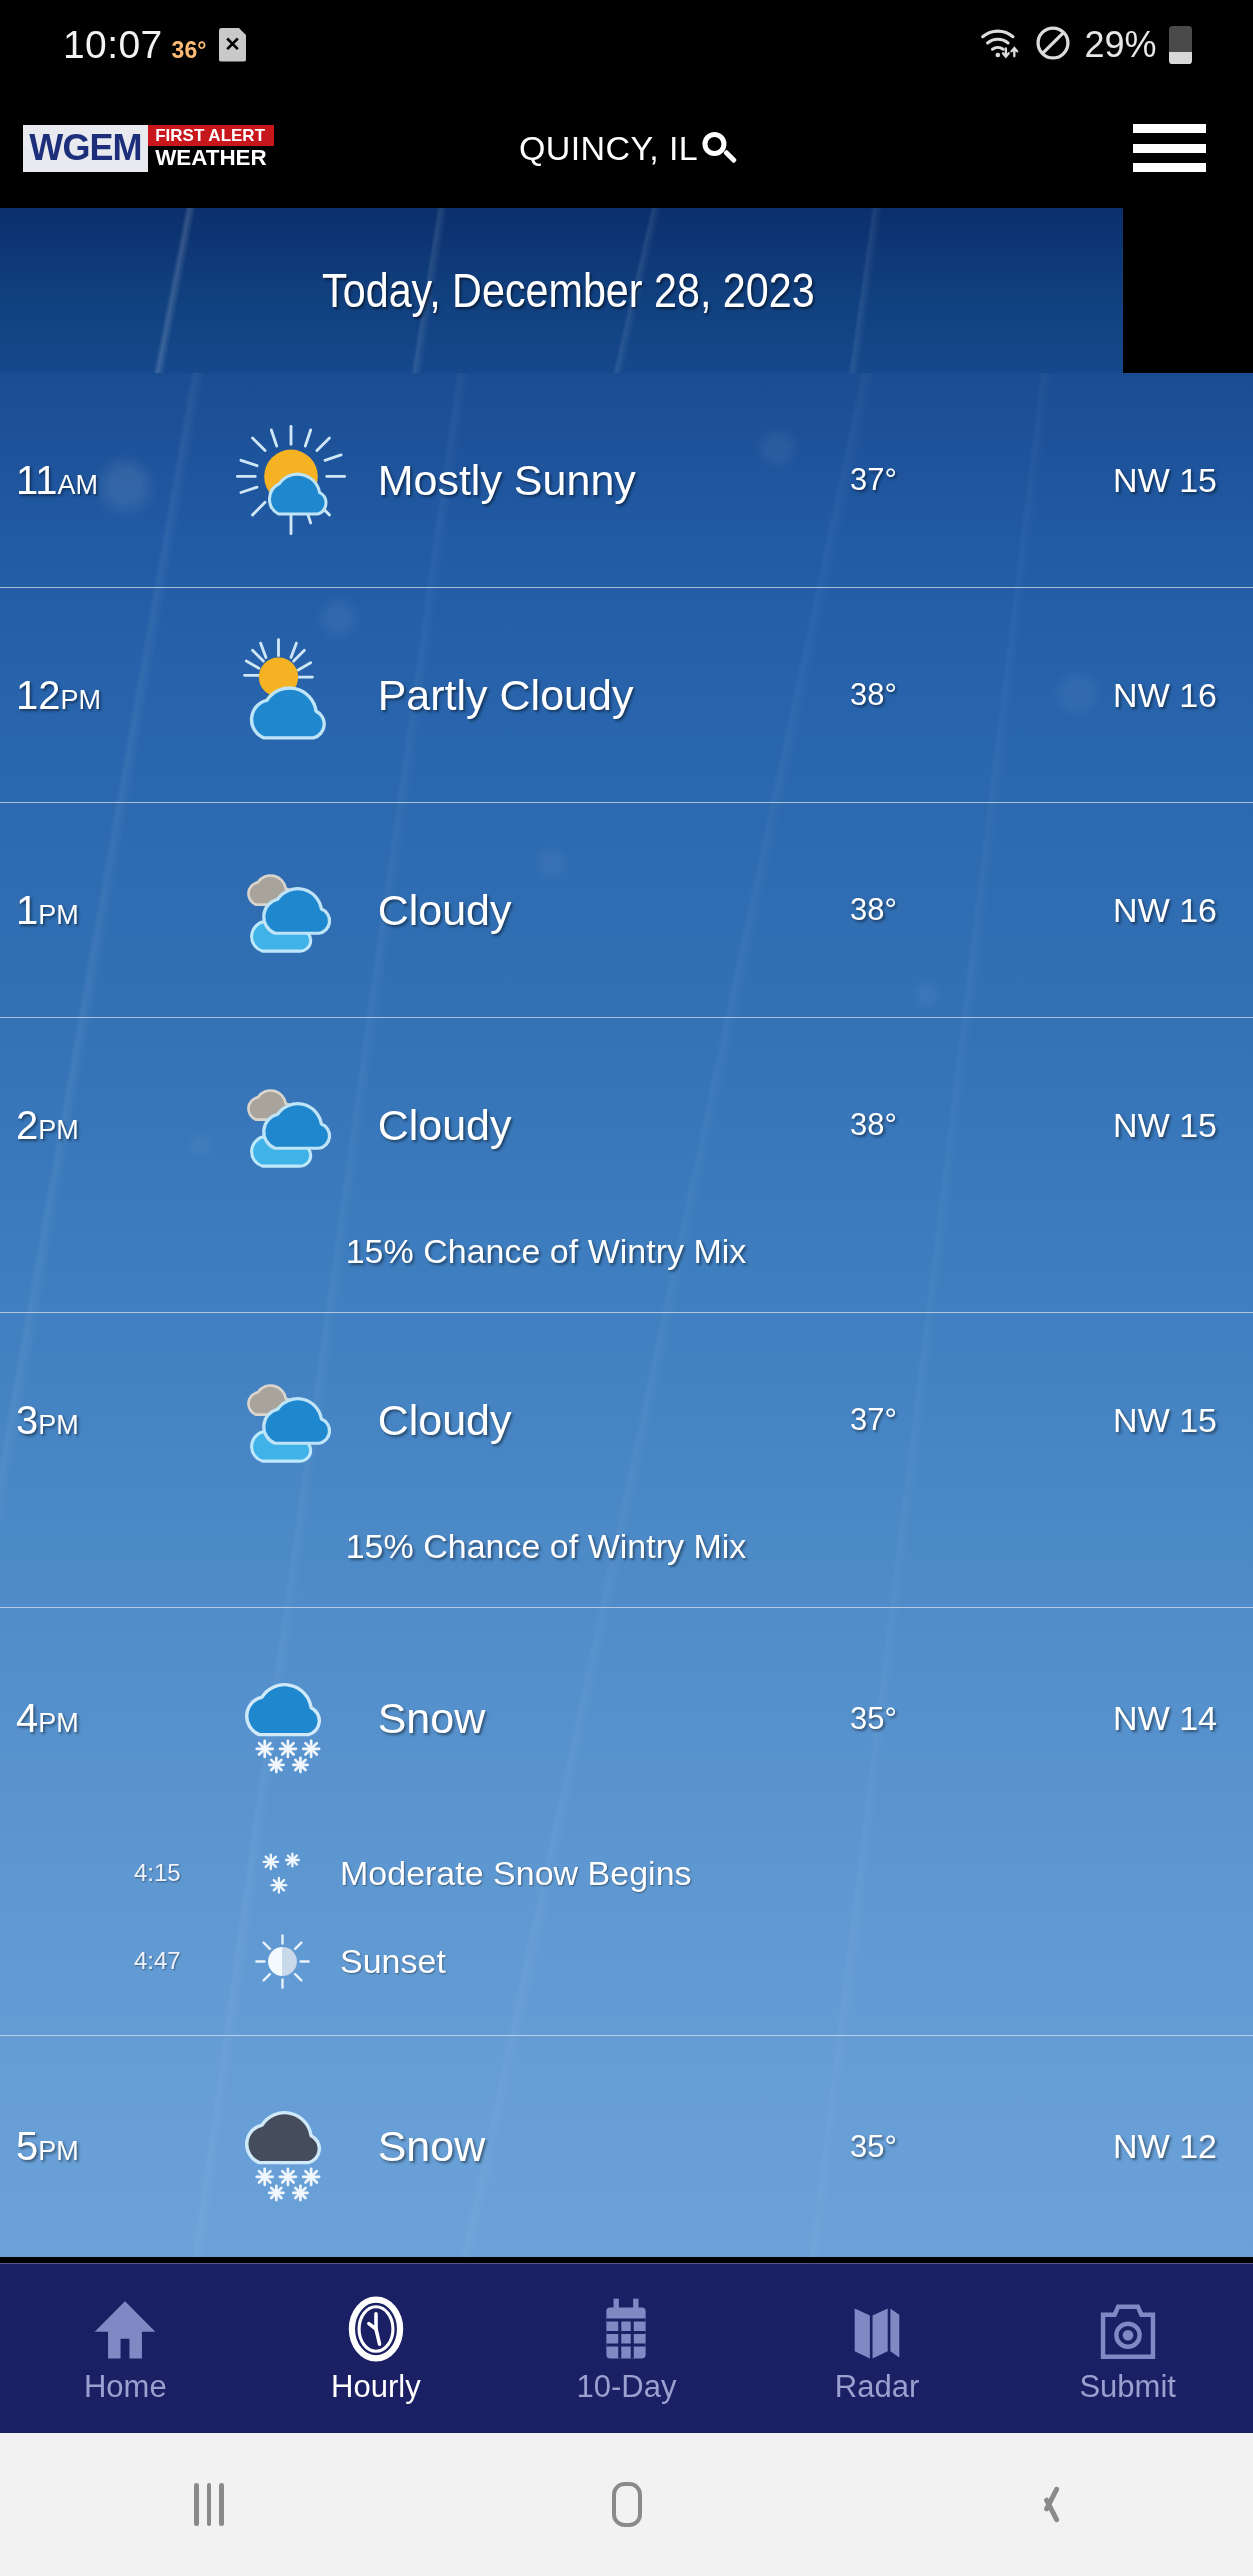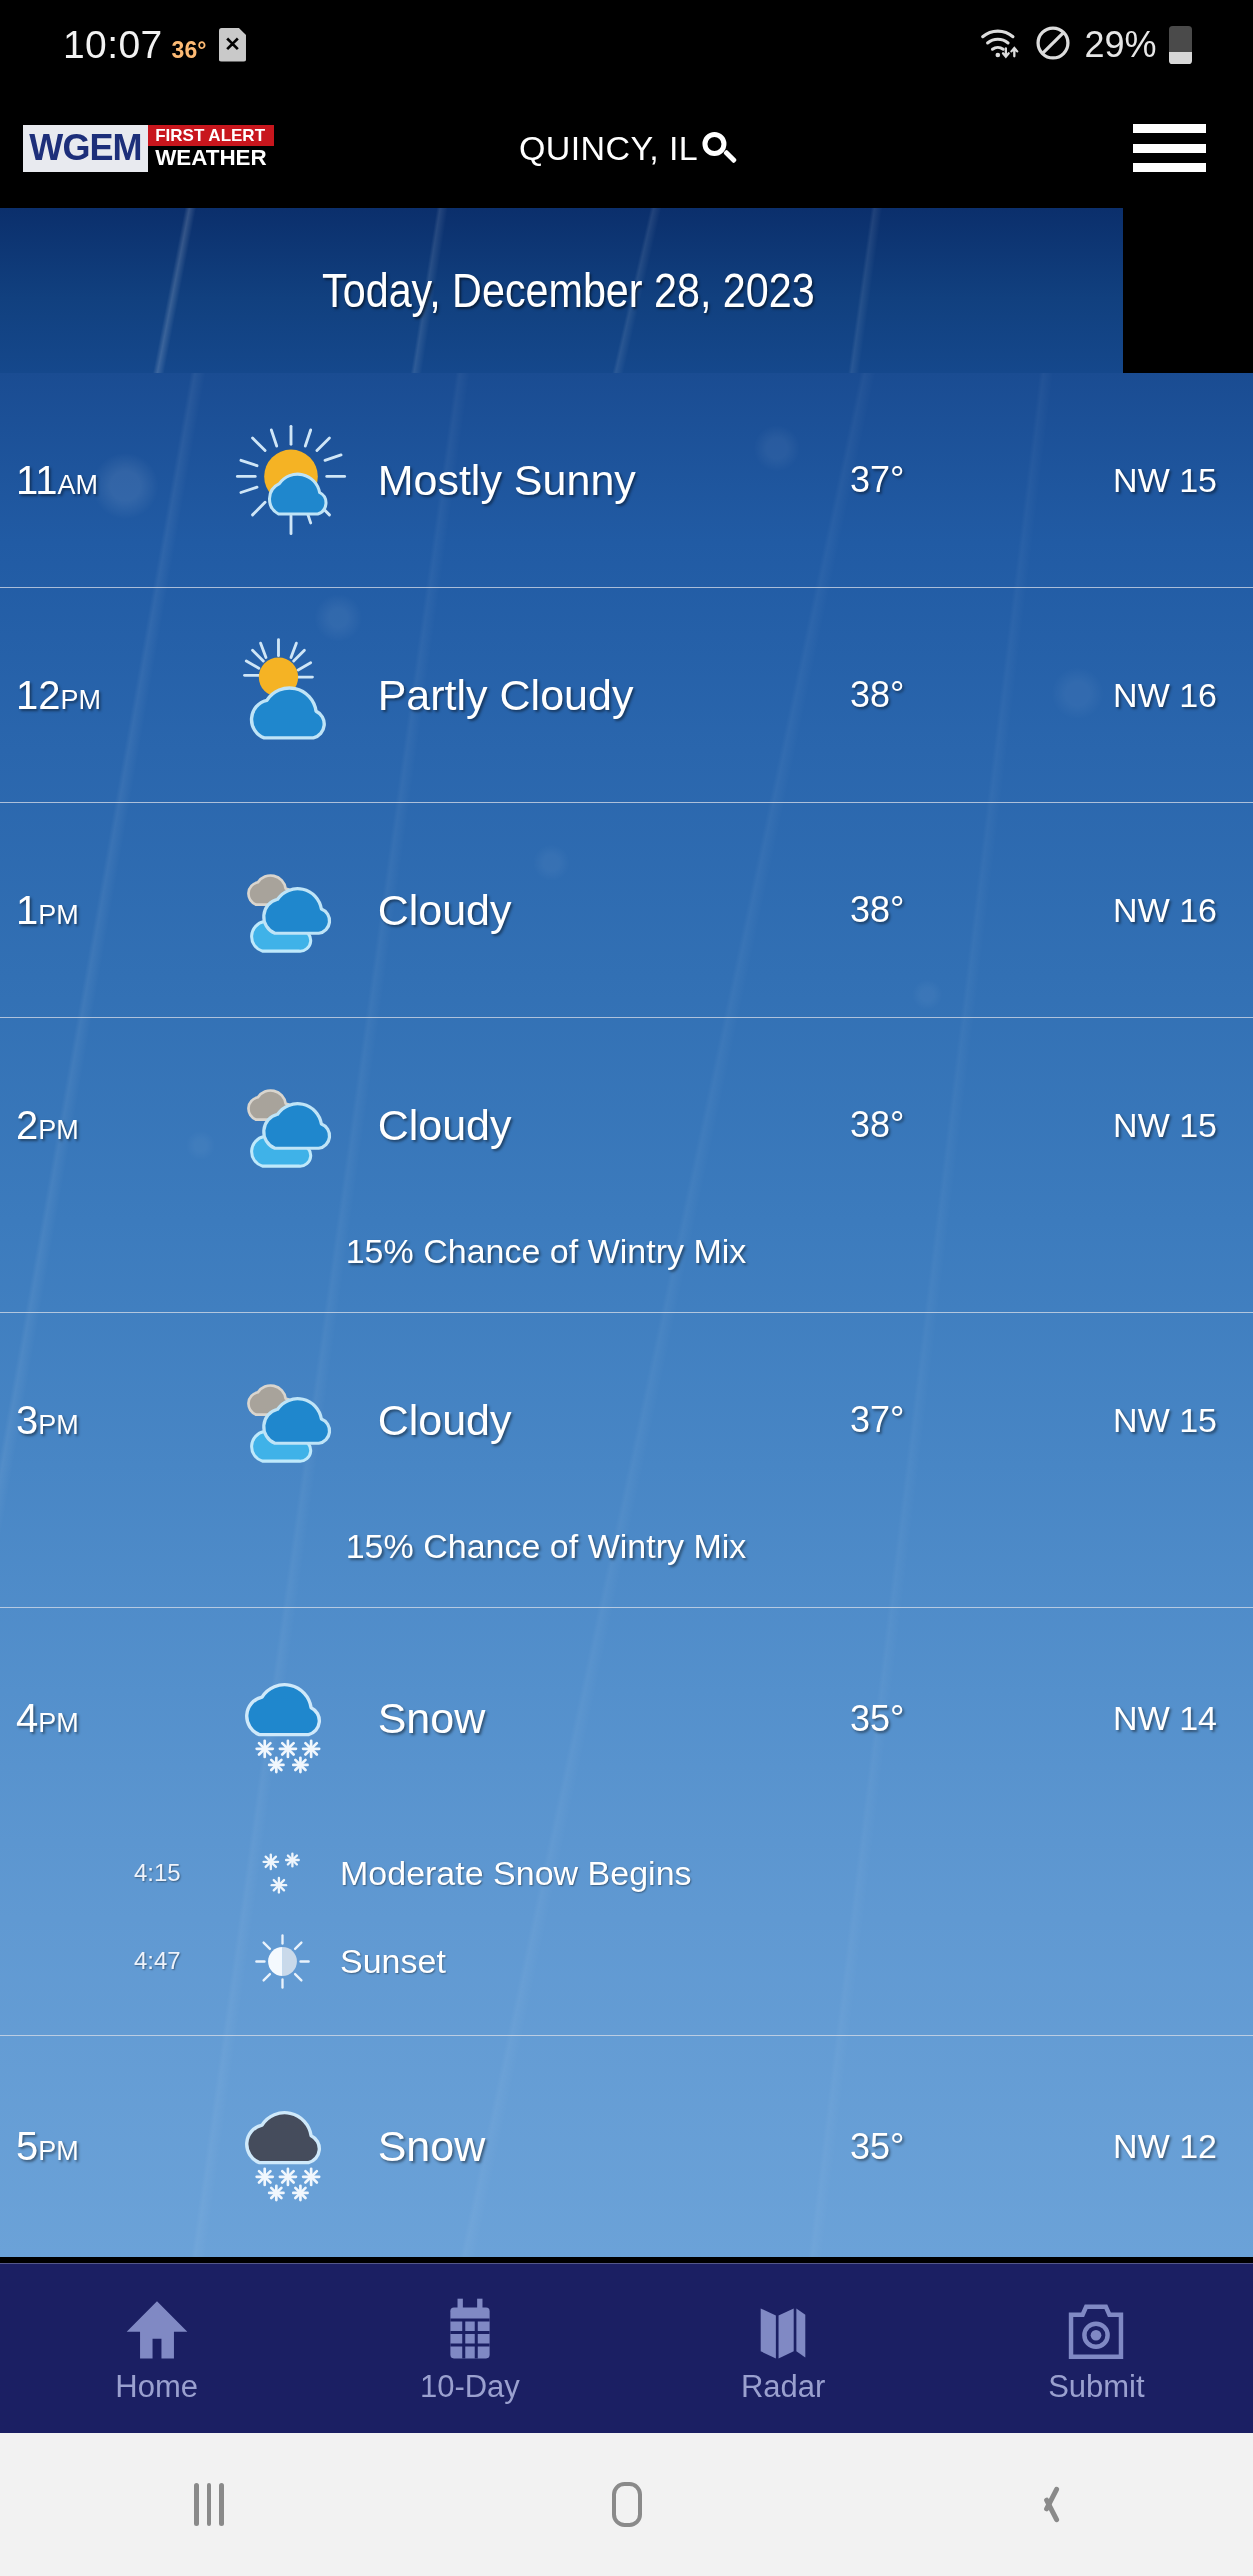--- a/index.html
+++ b/index.html
@@ -91,21 +91,21 @@
   .row { position:relative; width:1253px; border-bottom:1.8px solid rgba(216,222,232,.75); }
   .rowmain { position:relative; height:auto; display:flex; align-items:center; padding:48px 0; }
   .c-time { width:224px; padding-left:16px; color:#fff; flex-shrink:0;
             text-shadow:1.8px 1.8px 2.7px rgba(0,0,0,.45); white-space:nowrap; }
   .c-time .hr { font-size:40px; font-family:"Liberation Sans Narrow","Liberation Sans",sans-serif; }
   .c-time .mer { font-size:27px; font-family:"Liberation Sans Narrow","Liberation Sans",sans-serif; }
   .c-icon { width:134px; flex-shrink:0; display:flex; align-items:center; justify-content:center; }
   .c-cond { flex:1; color:#fff; font-size:43px; padding-left:19.7px;
             font-family:"Liberation Sans Narrow","Liberation Sans",sans-serif;
             text-shadow:1.8px 1.8px 2.7px rgba(0,0,0,.45); }
-  .c-temp { width:179px; color:#fff; font-size:36px; text-align:left; flex-shrink:0;
+  .c-temp { width:179px; color:#fff; font-size:31px; text-align:left; flex-shrink:0;
             font-family:"Liberation Sans Narrow","Liberation Sans",sans-serif;
             text-shadow:1.8px 1.8px 2.7px rgba(0,0,0,.45); }
   .c-wind { width:224px; padding-right:36px; color:#fff; font-size:34px; text-align:right; flex-shrink:0;
             font-family:"Liberation Sans Narrow","Liberation Sans",sans-serif;
             text-shadow:1.8px 1.8px 2.7px rgba(0,0,0,.45); }
   .precip { color:#fff; font-size:34px; text-align:center; padding:0 0 41px 0;
             font-family:"Liberation Sans Narrow","Liberation Sans",sans-serif;
             text-shadow:1.8px 1.8px 2.7px rgba(0,0,0,.45); margin-left:-161px; }
 
   .events { padding:0 0 30px 0; }
@@ -454,20 +454,31 @@
 
   <div class="botnav">
     <div class="nav-item">
       <span class="nav-ico">
         <svg width="68" height="66" viewBox="0 0 76 74">
             <path d="M38 6 L72 40 L57 40 L57 70 L43 70 L43 48 L33 48 L33 70 L19 70 L19 40 L4 40 Z" fill="#8089c4"></path>
           </svg>
       </span>
       <span class="nav-label">Home</span>
     </div>
+    <div class="nav-item active">
+      <span class="nav-ico">
+        <svg width="68" height="66" viewBox="0 0 76 74">
+          <ellipse cx="38" cy="37" rx="27" ry="33" fill="none" stroke="#ffffff" stroke-width="7"></ellipse>
+          <ellipse cx="38" cy="37" rx="19" ry="25" fill="none" stroke="#ffffff" stroke-width="3.5"></ellipse>
+          <path d="M38 20 L38 37 L30 31" stroke="#ffffff" stroke-width="4" fill="none" stroke-linecap="round" stroke-linejoin="round"></path>
+          <path d="M38 37 L42 54" stroke="#ffffff" stroke-width="4" fill="none" stroke-linecap="round"></path>
+        </svg>
+      </span>
+      <span class="nav-label">Hourly</span>
+    </div>
     <div class="nav-item">
       <span class="nav-ico">
         <svg width="68" height="66" viewBox="0 0 76 74">
           <line x1="27" y1="3" x2="27" y2="16" stroke="#8089c4" stroke-width="6"></line>
           <line x1="49" y1="3" x2="49" y2="16" stroke="#8089c4" stroke-width="6"></line>
           <rect x="16" y="13" width="44" height="57" rx="4" fill="#8089c4"></rect>
           <g stroke="#1b1f63" stroke-width="3.4">
             <line x1="16" y1="27" x2="60" y2="27"></line>
             <line x1="16" y1="41" x2="60" y2="41"></line>
             <line x1="16" y1="55" x2="60" y2="55"></line>

